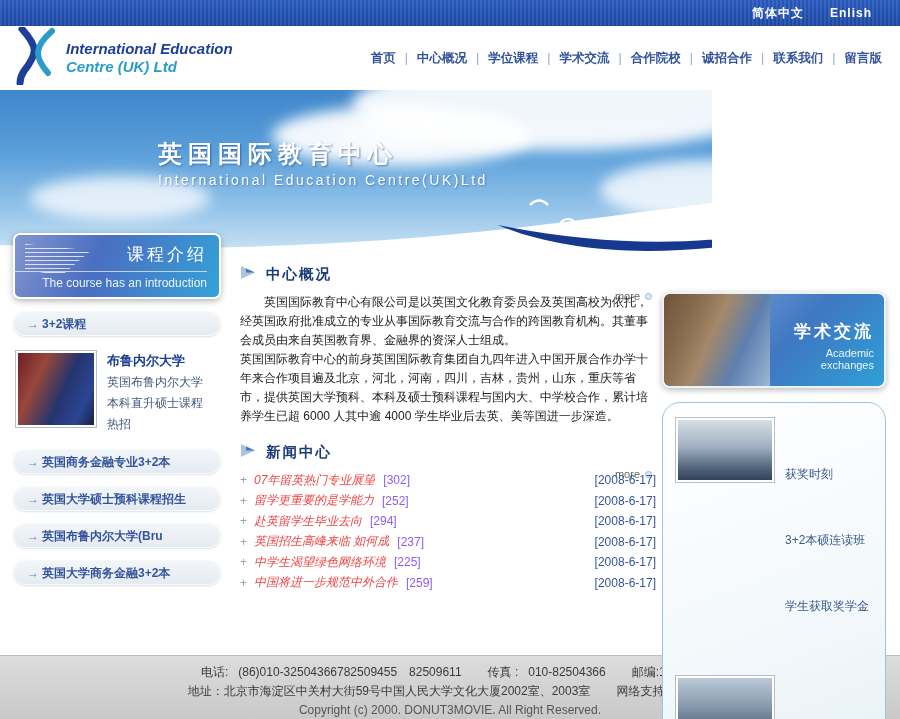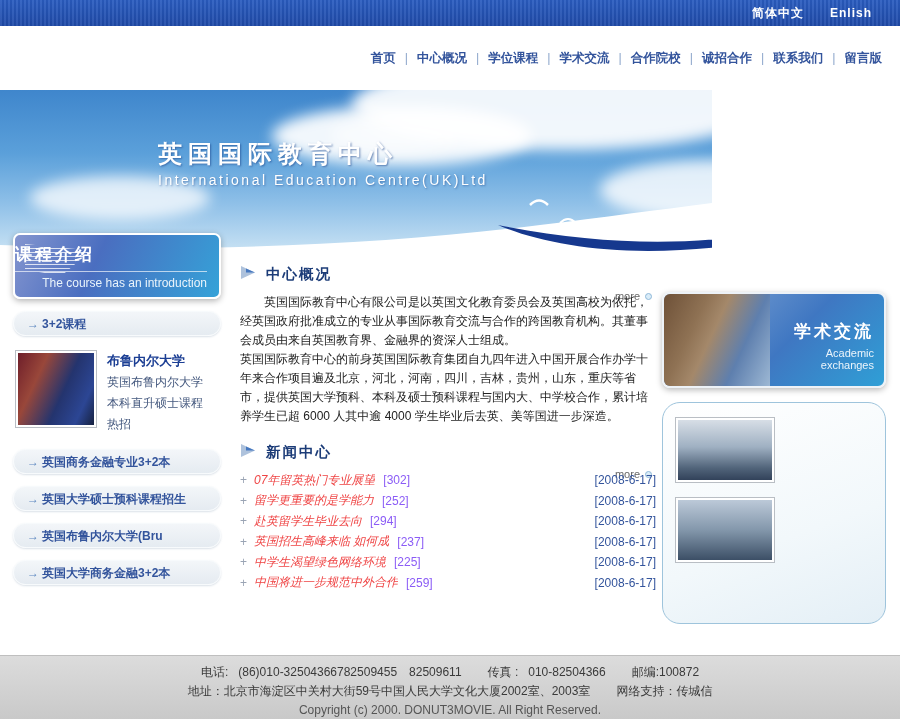--- a/index.html
+++ b/index.html
@@ -52,21 +52,21 @@
   .course-head {
     position:relative; height:66px; border-radius:7px; border:2px solid #fff;
     background:linear-gradient(115deg,#8495cf 0%,#4a6ec0 40%,#35a2d8 100%);
     box-shadow:0 2px 6px rgba(0,0,0,.3); padding:8px 12px 0 0; overflow:hidden;
   }
   .course-head .stripes {
     position:absolute; left:10px; top:9px; width:66px; height:32px; opacity:.85;
     background:repeating-linear-gradient(180deg, rgba(255,255,255,.9) 0 1px, transparent 1px 4px);
     clip-path:polygon(0 0,100% 20%,55% 100%,0 80%);
   }
-  .course-head .ct { text-align:left; color:#fff; font-size:17px; font-weight:bold; letter-spacing:3px;
+  .course-head .ct { text-align:right; color:#fff; font-size:17px; font-weight:normal; letter-spacing:3px;
                      padding-bottom:5px; border-bottom:1px solid rgba(255,255,255,.65); }
   .course-head .cs { text-align:right; color:#eaf4fb; font-size:12px; margin-top:4px; }
   .pill {
     position:relative; display:block; height:25px; line-height:25px; margin-top:12px;
     border-radius:13px; background:linear-gradient(180deg,#f3f6f9,#e5ebf1);
     border:1px solid #f7fafc; box-shadow:0 1px 2px rgba(150,170,190,.35);
     color:#33549c; font-size:12px; font-weight:bold; padding-left:28px; text-decoration:none;
     white-space:nowrap; overflow:hidden;
   }
   .pill .pa { position:absolute; left:13px; color:#5d87c0; font-weight:normal; }
@@ -128,20 +128,32 @@
 </style>
 </head>
 <body>
 
 <div class="topbar">
   <a href="#">简体中文</a>
   <a href="#">Enlish</a>
 </div>
 
 <div class="header">
+  <div class="logo">
+    <span>
+      <svg width="56" height="58" viewBox="0 0 56 58">
+        <path d="M14 2 C30 20 30 26 16 44 C14 47 12 50 12 56" fill="none" stroke="#1d3f9a" stroke-width="7" stroke-linecap="round"></path>
+        <path d="M44 4 C26 20 26 30 40 46" fill="none" stroke="#2b9cc6" stroke-width="6" stroke-linecap="round"></path>
+      </svg>
+    </span>
+    <span class="logo-text">
+      <span class="l1">International Education</span><br>
+      <span class="l2">Centre (UK) Ltd</span>
+    </span>
+  </div>
   <div class="nav">
     <a href="#">首页</a>
     <span class="sep">|</span>
     <a href="#">中心概况</a>
     <span class="sep">|</span>
     <a href="#">学位课程</a>
     <span class="sep">|</span>
     <a href="#">学术交流</a>
     <span class="sep">|</span>
     <a href="#">合作院校</a>
@@ -296,20 +308,25 @@
       <div class="at">学术交流</div>
       <div class="as">Academic exchanges</div>
     </span>
   </a>
 
   <div class="gallery">
     <div class="g-item">
       <span class="ph">
           <span class="ph-inner ph-award"></span>
         </span>
+      <div class="g-txt">
+        <div>获奖时刻</div>
+        <div>3+2本硕连读班</div>
+        <div>学生获取奖学金</div>
+      </div>
     </div>
     <div class="g-item">
       <span class="ph">
           <span class="ph-inner ph-group"></span>
         </span>
       <div class="g-txt">
         
         
         
       </div>

